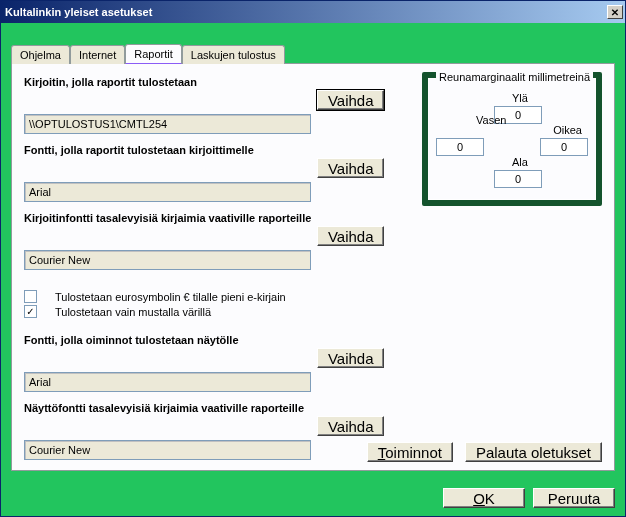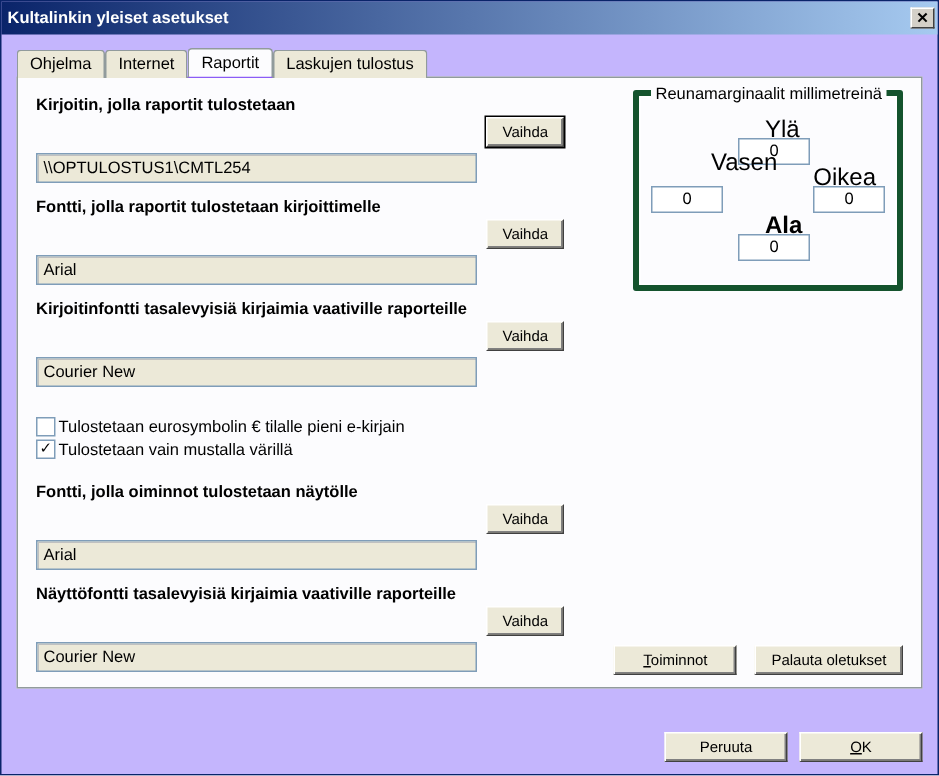--- a/index.html
+++ b/index.html
@@ -9,21 +9,21 @@
     font-size: 11px;
     background: #ECE9D8;
     width: 626px;
     height: 517px;
     overflow: hidden;
   }
   .window {
     width: 626px;
     height: 517px;
     border: 1px solid #0A246A;
-    background: #c4b5fd;
+    background: #22c55e;
     display: flex;
     flex-direction: column;
   }
   .titlebar {
     height: 22px;
     background: linear-gradient(to right, #0A246A, #A6CAF0);
     color: #fff;
     display: flex;
     align-items: center;
     padding: 0 2px 0 4px;
@@ -57,21 +57,21 @@
     border: 1px solid #919B9C;
     border-bottom: none;
     background: #ECE9D8;
     margin-right: 0px;
     border-radius: 3px 3px 0 0;
     cursor:pointer;
     position: relative;
   }
   .tab.inactive {
     background: #ECE9D8;
-    margin-top: 2px;
+    margin-top: 14px;
   }
   .tab.active {
     background: #FCFCFE;
     border-bottom: 1px solid #8b5cf6;
     z-index: 3;
   }
   .tab-panel {
     border: 1px solid #919B9C;
     background: #FCFCFE;
     padding: 12px 12px 12px 12px;
@@ -100,51 +100,51 @@
   .sunken.ro { background:#ECE9D8;margin-top:24px; }
   .btn3d {
     height:20px;
     min-width:52px;
     padding:0 10px;
     background:#ECE9D8;
     border:1px solid #404040;
     border-top-color:#fff; border-left-color:#fff;
     box-shadow: inset -1px -1px 0 #808080, inset 1px 1px 0 #ECE9D8;
     cursor:pointer;
-    font-family:inherit; font-size:10px;
+    font-family:inherit; font-size:15px;
     display:flex;align-items:center;justify-content:center;
   }
   .btn3d.default {
     outline: 1px solid #000;
   }
   .checkbox-row {
-    display:flex; align-items:center; gap:2px; margin-bottom:2px;
+    display:flex; align-items:center; gap:18px; margin-bottom:2px;
   }
   .checkbox {
     width:13px;height:13px;border:1px solid #7F9DB9;background:#fff;
     display:flex;align-items:center;justify-content:center;font-size:10px;line-height:1;
   }
   .groupbox {
     position:absolute;
     right:12px; top:8px;
     width:180px;
     height:134px;
-    border:4px solid #14532d;
+    border:6px solid #14532d;
     border-radius:2px;
     box-shadow: inset 1px 1px 0 #fff, inset -1px -1px 0 #fff;
   }
   .groupbox .legend {
     position:absolute; top:-7px; left:8px;
     background:#FCFCFE;
     padding:0 3px;
   }
   .margins {
     position:relative; width:100%; height:100%;
   }
-  .mlabel { position:absolute; font-size:16px; }
+  .mlabel { position:absolute; font-size:11px; }
   .minput {
     position:absolute;
     width:48px;height:18px;
     border:1px solid #7F9DB9;background:#fff;
     text-align:center;
     font-size:11px;
     display:flex;align-items:center;justify-content:center;
   }
   .left-col { width: 294px; }
   .bottom-buttons {
@@ -256,40 +256,40 @@
           <div class="mlabel" style="left:12px;top:36px;margin-left:36px;">Vasen</div>
           <div class="minput" style="left:8px;top:60px;">
               <span>0</span>
             </div>
 
           <div class="mlabel" style="right:14px;top:46px;">Oikea</div>
           <div class="minput" style="right:8px;top:60px;">
               <span>0</span>
             </div>
 
-          <div class="mlabel" style="left:84px;top:78px;font-weight:bold;">Ala</div>
+          <div class="mlabel" style="left:84px;top:78px;">Ala</div>
           <div class="minput" style="left:66px;top:92px;">
               <span>0</span>
             </div>
         </div>
       </div>
 
       <div class="bottom-buttons">
         <button class="btn3d btn-wide">
             <span><u>T</u><span>oiminnot</span></span>
           </button>
         <button class="btn3d btn-wide">
             <span>Palauta oletukset</span>
           </button>
       </div>
 
     </div>
   </div>
 
   <div class="dlg-buttons">
     <button class="btn3d btn-wide">
-        <span>Peruuta</span>
+        <span><u>O</u><span>K</span></span>
       </button>
     <button class="btn3d btn-wide">
-        <span><u>O</u><span>K</span></span>
+        <span>Peruuta</span>
       </button>
   </div>
 </div>
 
 </body></html>

